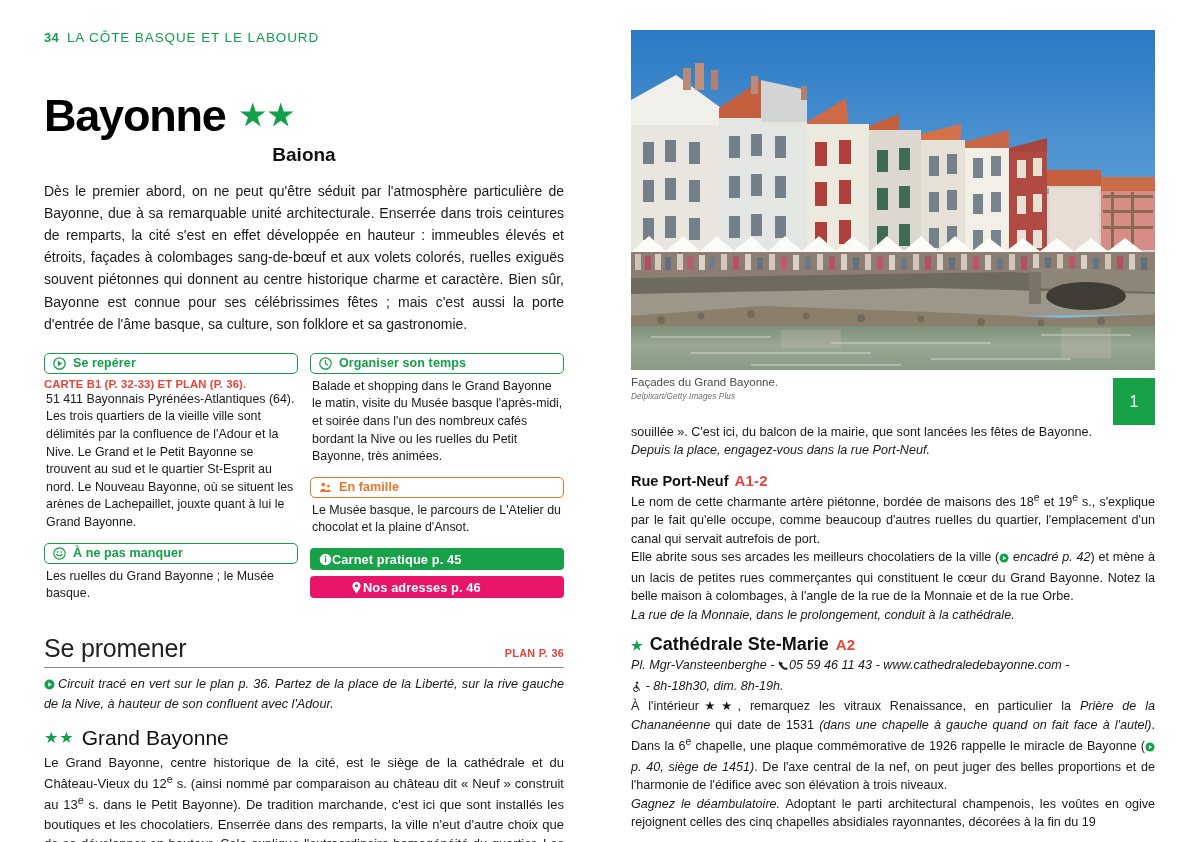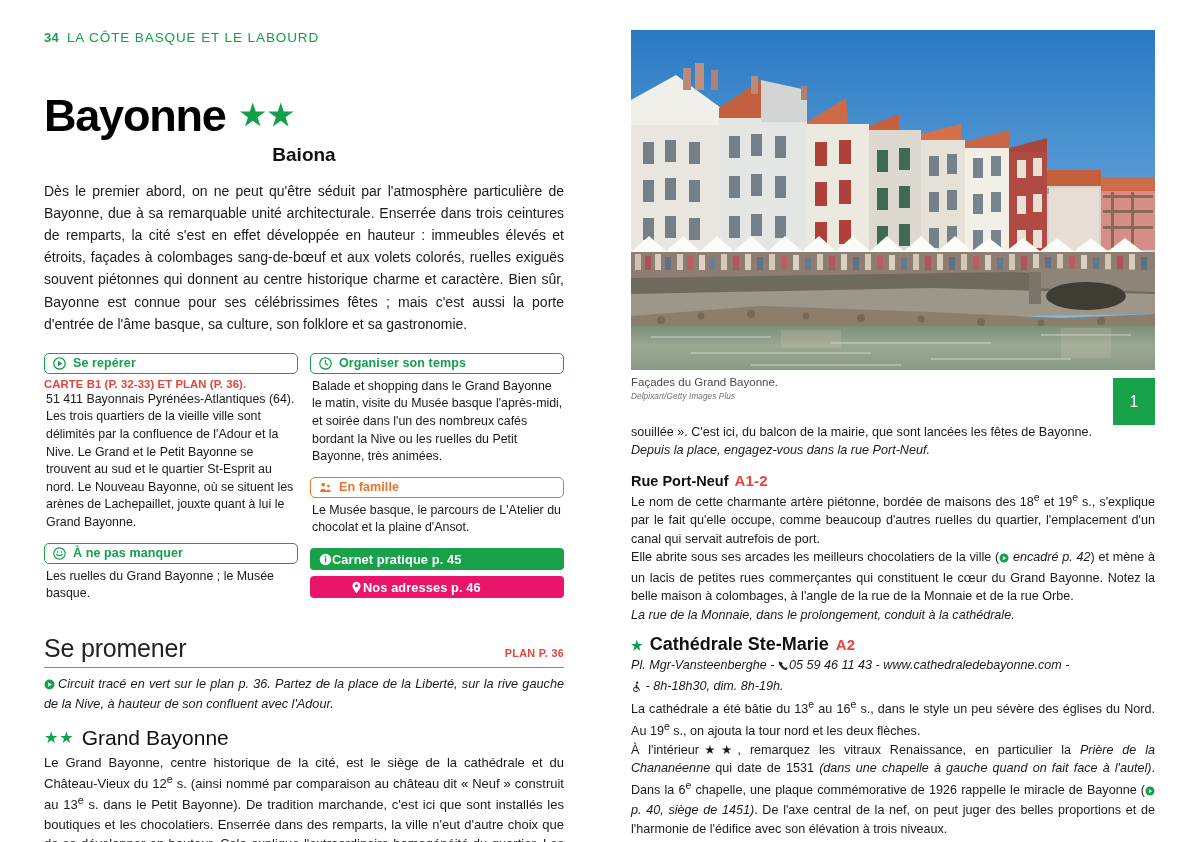--- a/index.html
+++ b/index.html
@@ -521,21 +521,20 @@
       </div>
 
       <p class="body-txt it"><span>Pl. Mgr-Vansteenberghe - </span><span class="inline-ico"><svg width="11" height="11" viewBox="0 0 16 16">
               <path d="M3 2.6c1.1-.8 2 .4 2.6 1.3.5.8-.4 1.2-.7 1.7-.3.6 1.1 2.2 1.9 3 .8.8 2.4 2.2 3 1.9.5-.3.9-1.2 1.7-.7.9.6 2.1 1.5 1.3 2.6-.8 1-2.2 1.4-3.6.9-2-.7-3.9-2.1-5.3-3.5C2.4 8.4 1 6.5.3 4.5c-.5-1.4-.1-2.8.9-3.6z" fill="#222" transform="translate(1,1)"></path>
             </svg></span><span>05 59 46 11 43</span><span> - www.cathedraledebayonne.com - </span><br><span class="inline-ico"><svg width="11" height="11" viewBox="0 0 16 16">
               <circle cx="9" cy="2.4" r="1.7" fill="#222"></circle>
               <path d="M8 5c-.9 0-1.5.7-1.5 1.6v3.2c0 .6.5 1.1 1.1 1.1h2.6l1.8 3.4 1.3-.7-2-3.8c-.2-.4-.6-.6-1-.6H9.3V6.6C9.3 5.7 8.9 5 8 5z" fill="#222"></path>
               <path d="M6.2 8.2a3.9 3.9 0 1 0 4.3 5.6l-1.3-.6a2.5 2.5 0 1 1-2.8-3.6z" fill="#222"></path>
             </svg></span><span> - 8h-18h30, dim. 8h-19h.</span></p>
 
-      <p class="body-txt"><span>La cathédrale a été bâtie du 13</span><sup>e</sup><span> au 16</span><sup>e</sup><span> s., dans le style un peu sévère des églises du Nord. Au 19</span><sup>e</sup><span> s., on ajouta la tour nord et les deux flèches.</span></p>
 
       <p class="body-txt"><span>À l'</span><span class="bd">intérieur★★</span><span>, remarquez les vitraux Renaissance, en particulier la </span><span class="it">Prière de la Chananéenne</span><span> qui date de 1531 </span><span class="it">(dans une chapelle à gauche quand on fait face à l'autel)</span><span>. Dans la 6</span><sup>e</sup><span> chapelle, une plaque commémorative de 1926 rappelle le miracle de Bayonne (</span><span class="inline-ico"><svg width="10" height="10" viewBox="0 0 16 16">
               <circle cx="8" cy="8" r="7.2" fill="#13A04A"></circle>
               <path d="M6.2 4.6 L11.4 8 L6.2 11.4 Z" fill="#fff"></path>
             </svg></span> <span class="it">p. 40, siège de 1451)</span><span>. De l'axe central de la nef, on peut juger des belles proportions et de l'harmonie de l'édifice avec son élévation à trois niveaux.</span></p>
 
       <p class="body-txt"><span class="it">Gagnez le déambulatoire.</span><span> Adoptant le parti architectural champenois, les voûtes en ogive rejoignent celles des cinq chapelles absidiales rayonnantes, décorées à la fin du 19</span></p>
     </div>
   </div>
 

